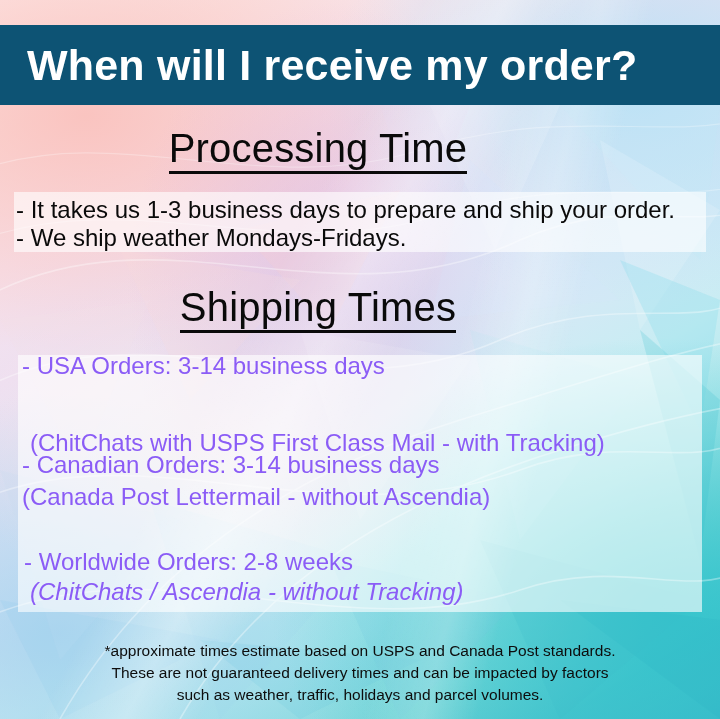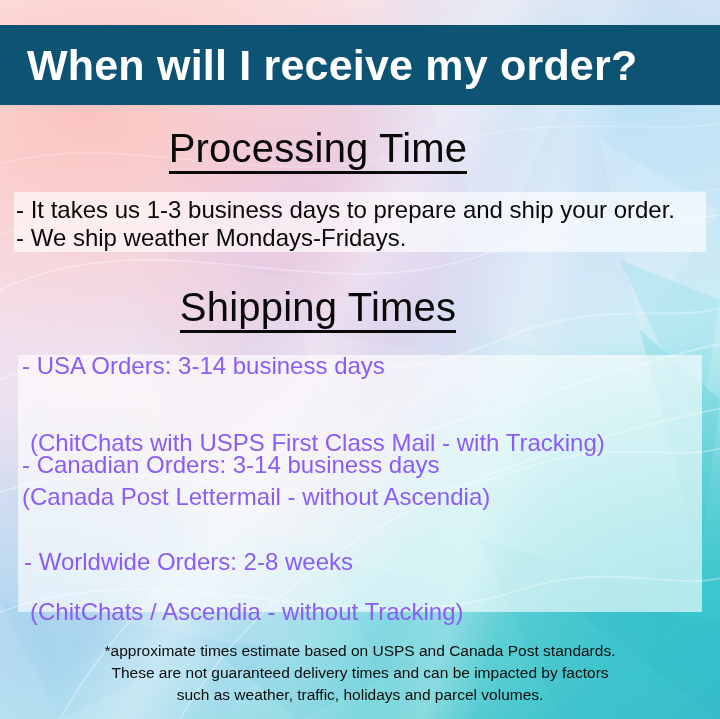--- a/index.html
+++ b/index.html
@@ -126,21 +126,21 @@
   
   #proc-line-0 { left:16px;  top:197px; }
   #proc-line-1 { left:16px;  top:225px; }
 
   
   #usa-line-0  { left:22px;  top:353px; }
   #usa-line-1  { left:30px;  top:385px;margin-top:45px; }
   #can-line-0  { left:22px;  top:452px; }
   #can-line-1  { left:22px;  top:484px; }
   #wor-line-0  { left:24px;  top:549px; }
-  #wor-line-1  { left:30px;  top:599px; }
+  #wor-line-1  { left:30px;  top:579px;font-style:italic; }
 
   .footnote {
     position:absolute;
     left:0; top:640px;
     width:720px;
     text-align:center;
     color:#0d0d0d;
     font-size:15.5px;
     line-height:1.42;
     font-weight:400;

